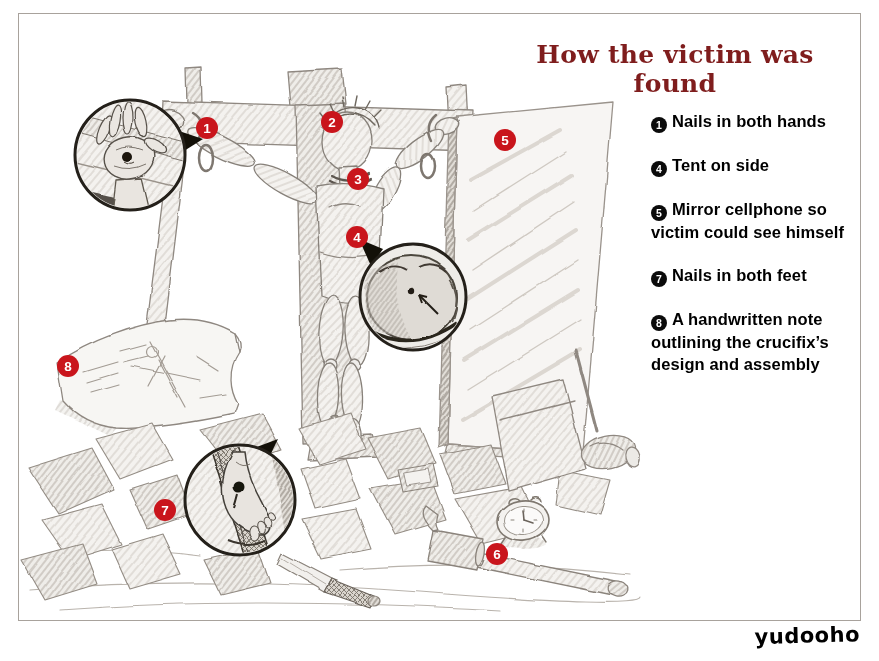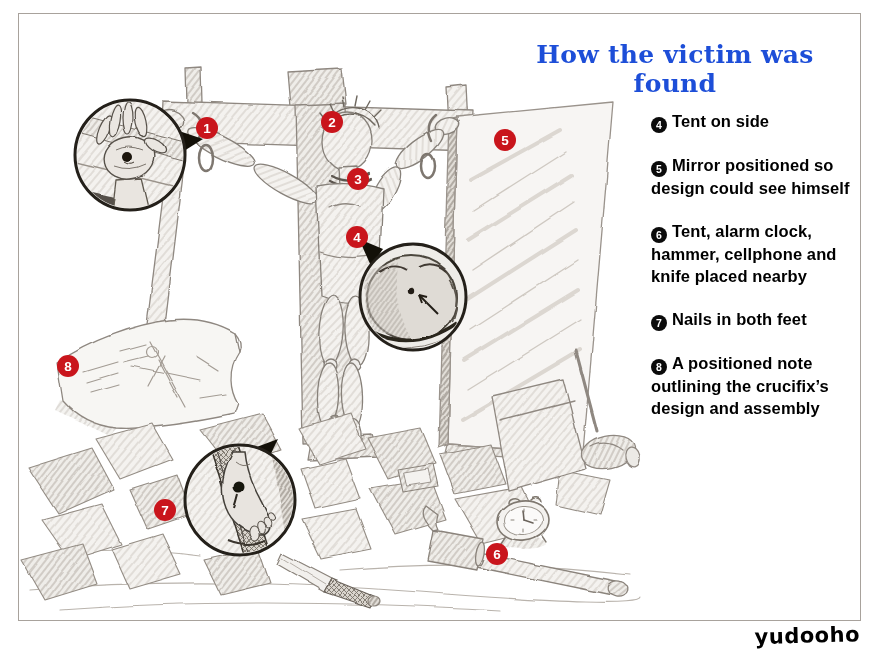--- a/index.html
+++ b/index.html
@@ -8,21 +8,21 @@
     font-family:"Liberation Sans", sans-serif;overflow:hidden;color:#000;
   }
   .frame{
     position:absolute;left:18px;top:13px;width:843px;height:608px;
     border:1px solid #a8a29c;box-sizing:border-box;background:#fff;
   }
   svg.scene{position:absolute;left:18px;top:13px;}
   .title{
     position:absolute;left:500px;top:40px;width:350px;text-align:center;
     font-family:"DejaVu Serif", serif;font-weight:700;font-size:25px;
-    letter-spacing:.3px;color:#1d4ed8;
+    letter-spacing:.3px;color:#7f1d1d;
   }
   .legend{position:absolute;left:651px;top:110px;width:202px;}
   .legend-item{
     font-weight:700;font-size:16.5px;line-height:22px;margin-bottom:21px;
     letter-spacing:.1px;
   }
   .badge{
     display:inline-flex;align-items:center;justify-content:center;
     width:16px;height:16px;border-radius:50%;background:#0b0b0b;color:#fff;
     font-size:10.5px;font-weight:700;margin-right:5px;vertical-align:-2px;
@@ -315,33 +315,33 @@
       <path d="M238,494 q-2,8 -4,14" stroke="#2e2921" stroke-width="2" fill="none"></path>
       <path d="M228,540 Q248,548 266,540" stroke="#3a352e" stroke-width="2" fill="none"></path>
     </g>
   </g>
 </svg>
 
 <div class="title">How the victim was found</div>
 
 <div class="legend">
   <div class="legend-item">
+    <span class="badge">1</span><span>Nails in both hands</span>
+  </div>
+  <div class="legend-item">
     <span class="badge">4</span><span>Tent on side</span>
   </div>
   <div class="legend-item">
-    <span class="badge">5</span><span>Mirror positioned so design could see himself</span>
-  </div>
-  <div class="legend-item">
-    <span class="badge">6</span><span>Tent, alarm clock, hammer, cellphone and knife placed nearby</span>
+    <span class="badge">5</span><span>Mirror cellphone so victim could see himself</span>
   </div>
   <div class="legend-item">
     <span class="badge">7</span><span>Nails in both feet</span>
   </div>
   <div class="legend-item">
-    <span class="badge">8</span><span>A positioned note outlining the crucifix’s design and assembly</span>
+    <span class="badge">8</span><span>A handwritten note outlining the crucifix’s design and assembly</span>
   </div>
 </div>
 
 <div class="marker" style="left: 196px; top: 117px;">1</div>
 <div class="marker" style="left: 321px; top: 111px;">2</div>
 <div class="marker" style="left: 347px; top: 168px;">3</div>
 <div class="marker" style="left: 346px; top: 226px;">4</div>
 <div class="marker" style="left: 494px; top: 129px;">5</div>
 <div class="marker" style="left: 486px; top: 543px;">6</div>
 <div class="marker" style="left: 154px; top: 499px;">7</div>

